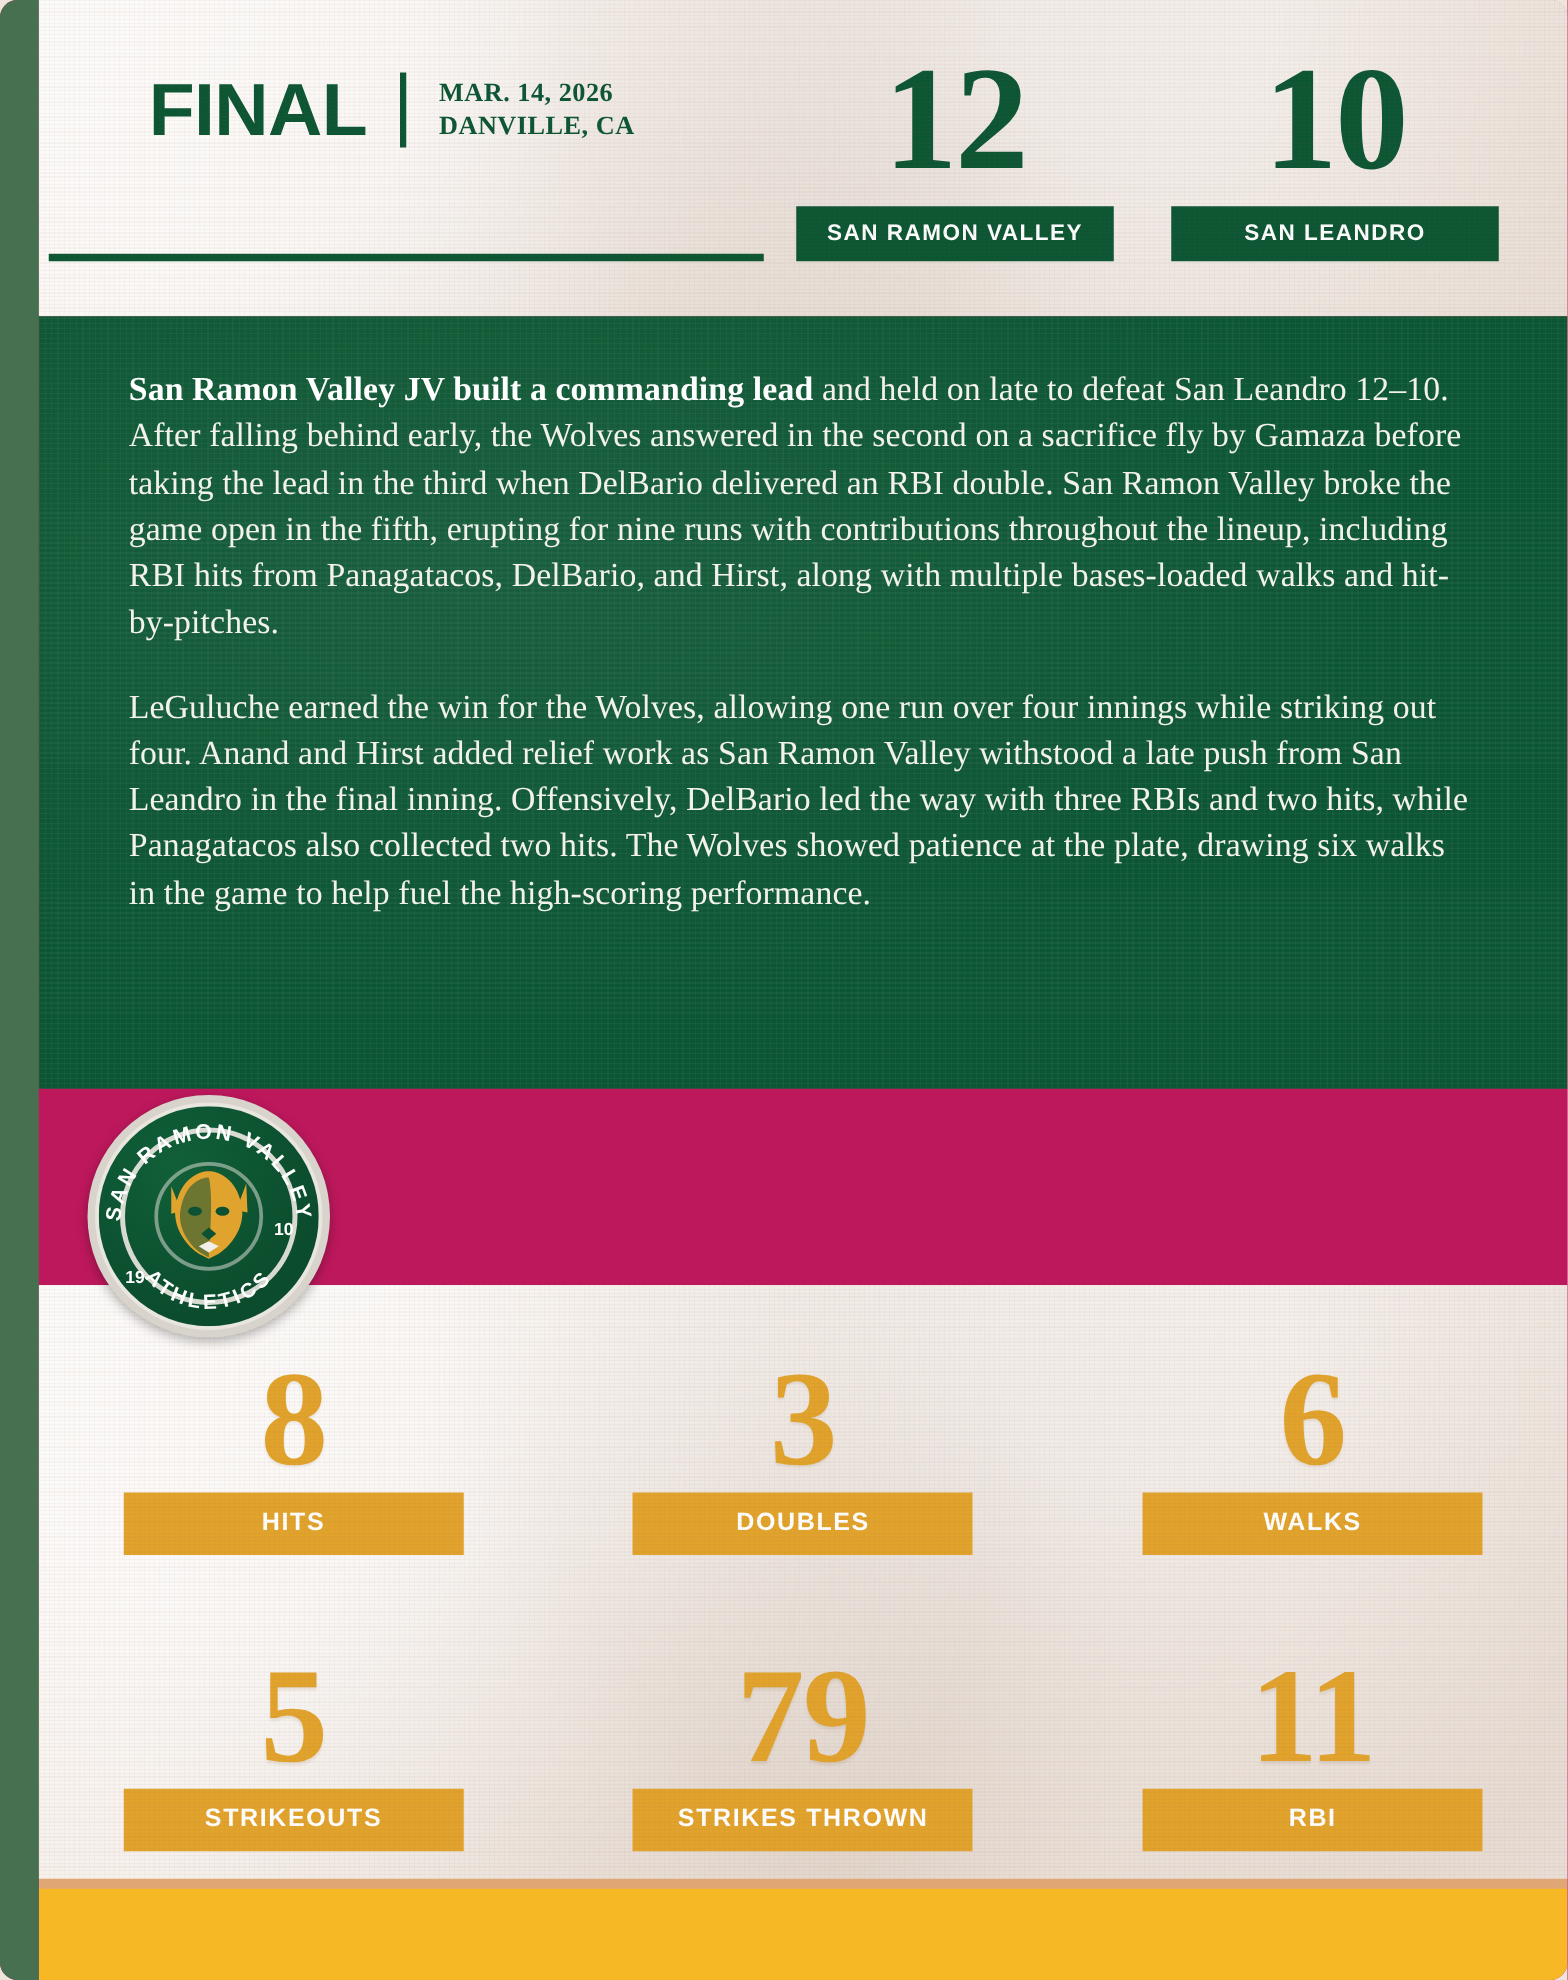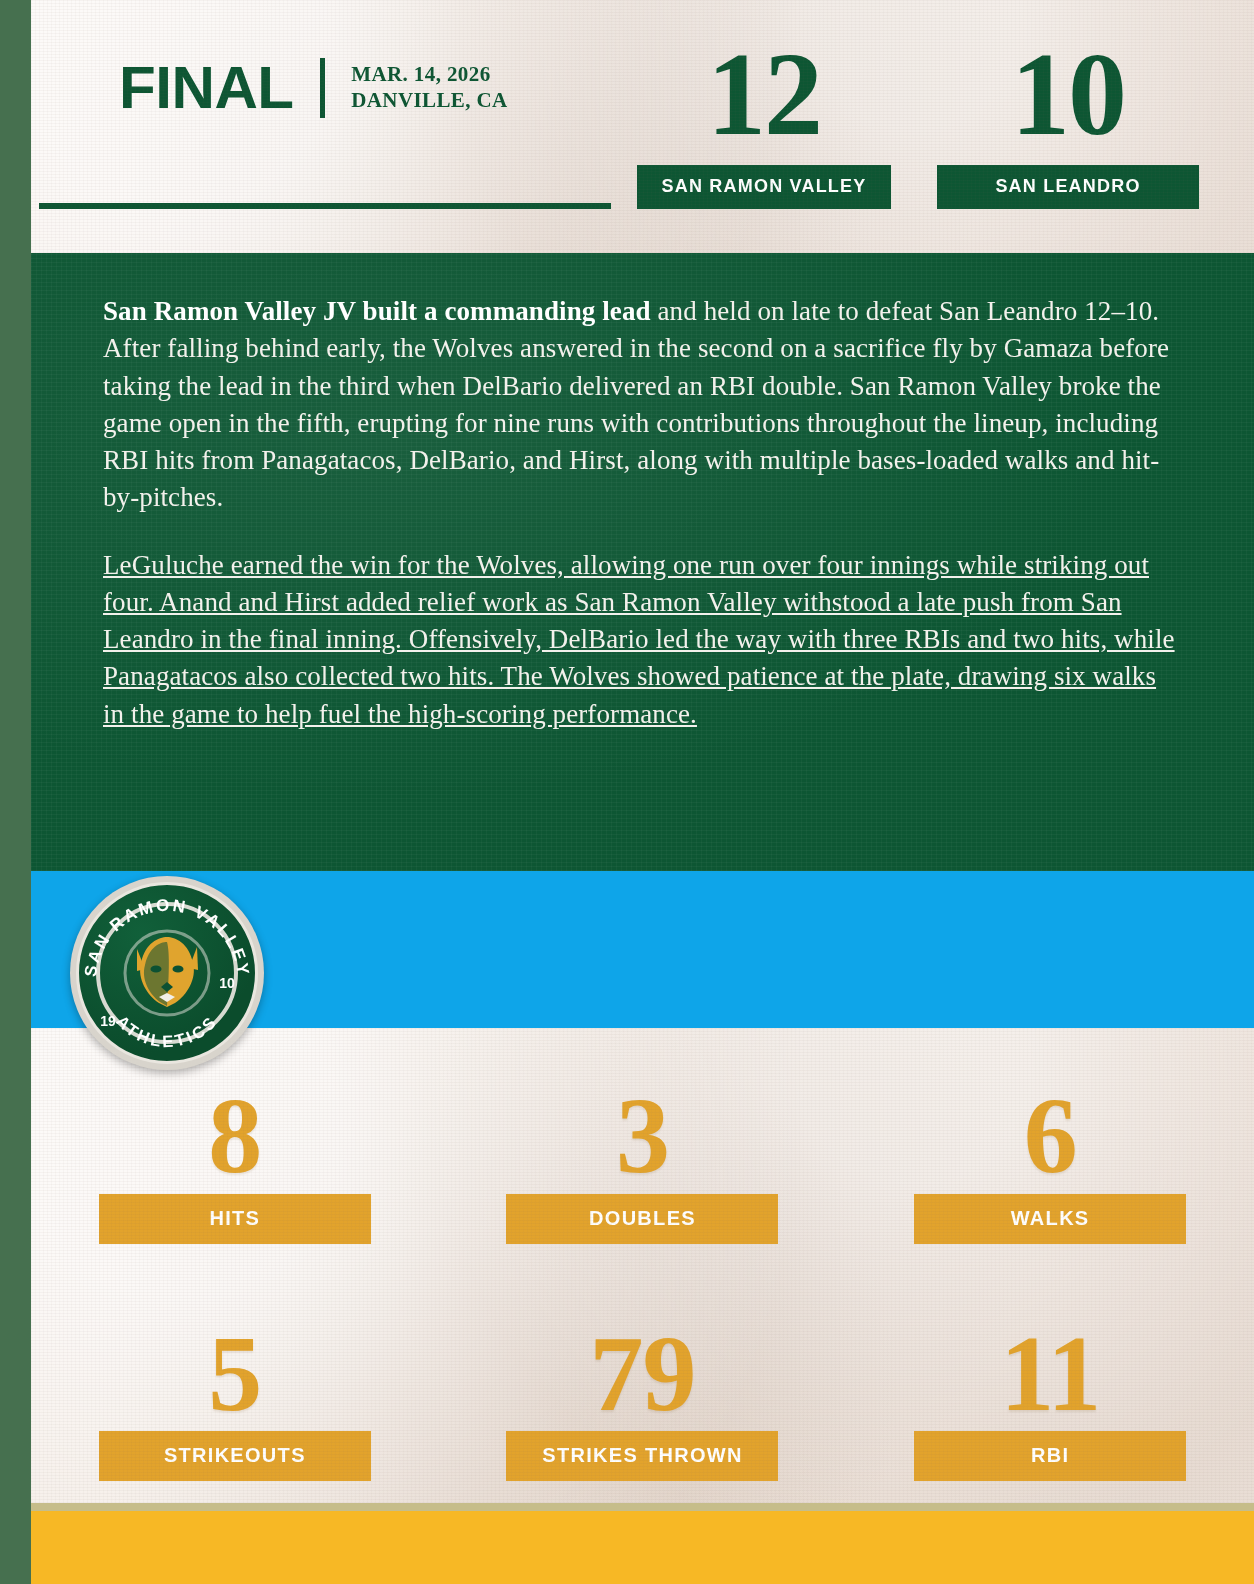--- a/index.html
+++ b/index.html
@@ -3,21 +3,21 @@
 <meta charset="utf-8">
 <title>Game Recap</title>
 <style>
   html,body{margin:0;padding:0;}
   body{
     width:1254px;height:1584px;overflow:hidden;
     background:#efe4dc;
     font-family:"Liberation Sans", sans-serif;
     -webkit-font-smoothing:antialiased;
   }
-  .page{position:relative;width:1254px;height:1584px;overflow:hidden;background:#0ea5e9;}
+  .page{position:relative;width:1254px;height:1584px;overflow:hidden;background:#be185d;border-radius:14px;}
 
   
   .left-strip{
     position:absolute;left:0;top:0;width:31px;height:1584px;
     background:#46704f;z-index:40;
   }
 
   
   .paper{
     background-color:#efe4dc;
@@ -88,21 +88,21 @@
       radial-gradient(ellipse at 30% 30%, rgba(255,255,255,.05), rgba(0,0,0,0) 60%);
     overflow:hidden;
   }
   .recap-inner{position:absolute;left:72px;top:40px;width:1072px;}
   .recap p{
     margin:0 0 30px 0;
     font-family:"Liberation Serif", serif;
     color:#f3f1ec;font-size:27px;line-height:1.38;
     letter-spacing:.1px;
   }
-  .recap p:last-child{margin-bottom:0;text-decoration:underline;}
+  .recap p:last-child{margin-bottom:0;}
   .recap b{font-weight:700;color:#ffffff;}
 
   
   .banner{
     position:absolute;left:31px;top:871px;width:1223px;height:157px;
     background:linear-gradient(180deg,#d79626 0%,#e8a82d 38%,#eeb234 72%,#e7a92c 100%);
     overflow:hidden;
   }
   .banner-title{
     position:absolute;left:279px;top:14px;

